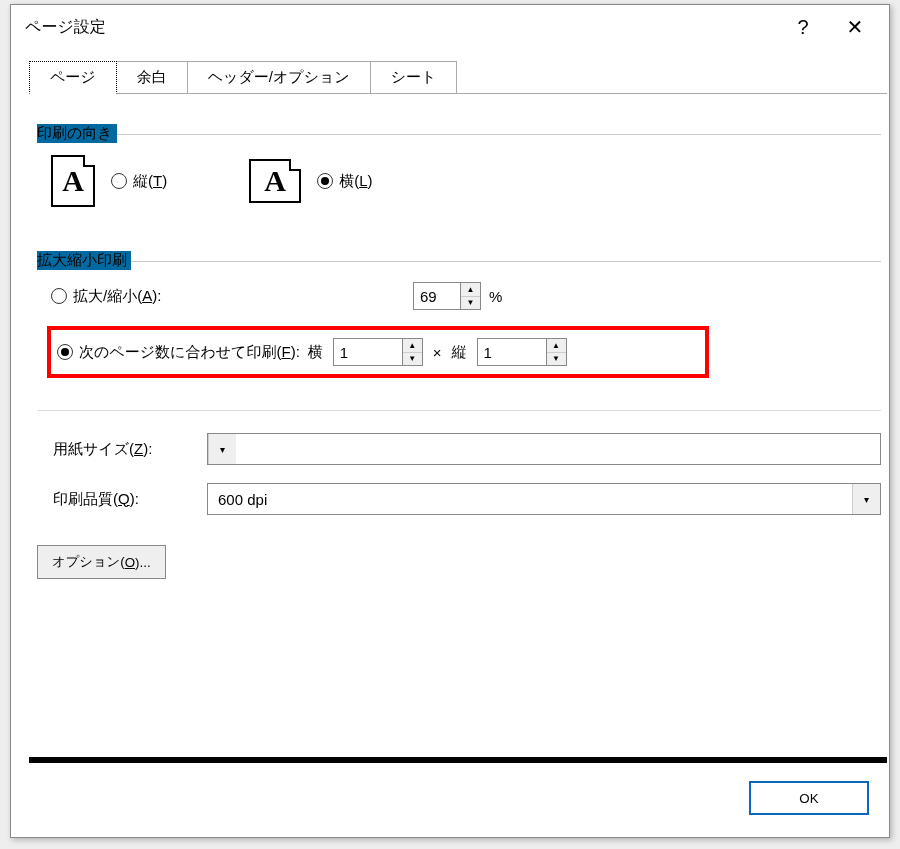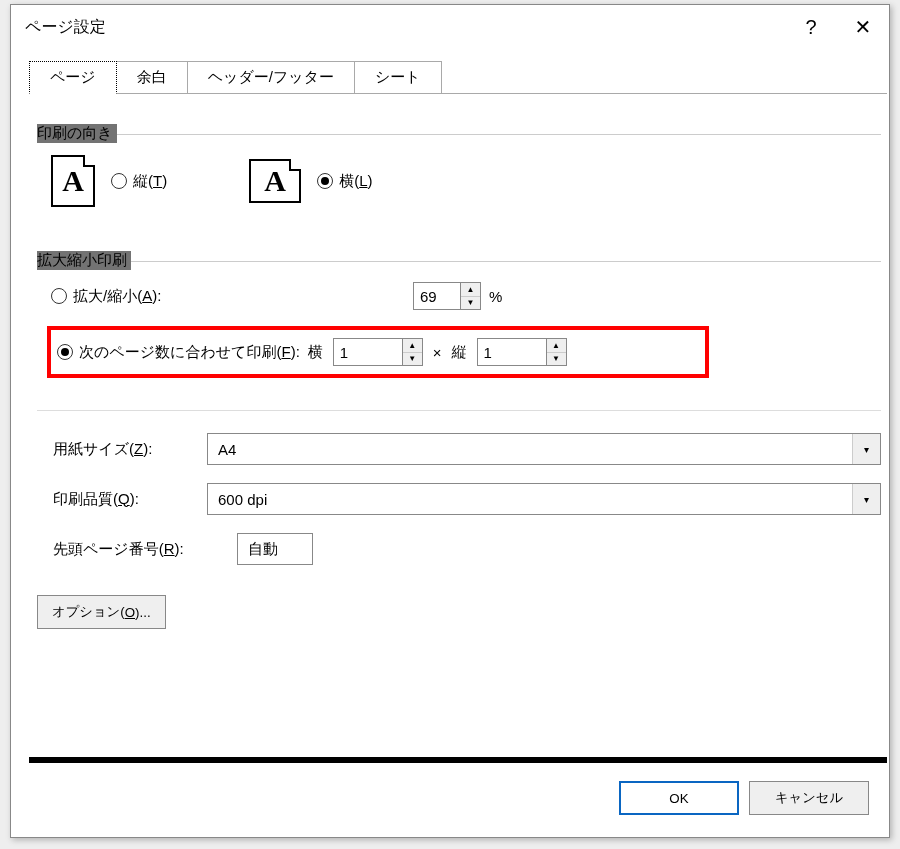--- a/index.html
+++ b/index.html
@@ -18,21 +18,21 @@
     left: 10px; top: 4px;
     width: 880px; height: 834px;
     background: #fff;
     border: 1px solid #888;
     box-shadow: 2px 2px 6px rgba(0,0,0,0.25);
     display: flex; flex-direction: column;
   }
   .titlebar {
     height: 44px;
     display: flex; align-items: center;
-    padding: 0 0 0 14px;
+    padding: 0 8px 0 14px;
     font-size: 16px;
   }
   .titlebar .title { flex: 1; }
   .titlebar .ctl {
     width: 52px; height: 40px;
     display: flex; align-items: center; justify-content: center;
     font-size: 20px;
   }
   .titlebar .ctl.close { font-size: 20px; }
   .body {
@@ -66,21 +66,21 @@
   .content {
     padding: 20px 6px 6px 8px;
     flex: 1;
   }
   
   .group {
     position: relative;
     margin-bottom: 10px;
   }
   .group-label {
-    background: #737373;
+    background: #0369a1;
     display: inline-block;
     position: relative;
     top: 10px;
     padding: 0 4px 0 0;
     z-index: 2;
   }
   .group-line {
     border-top: 1px solid #ccc;
     box-shadow: 0 1px 0 #fff;
     position: absolute;
@@ -221,21 +221,21 @@
   <div class="titlebar">
     <div class="title">ページ設定</div>
     <div class="ctl">?</div>
     <div class="ctl close">✕</div>
   </div>
 
   <div class="body">
     <div class="tabs">
       <div class="tab active">ページ</div>
       <div class="tab">余白</div>
-      <div class="tab">ヘッダー/フッター</div>
+      <div class="tab">ヘッダー/オプション</div>
       <div class="tab">シート</div>
     </div>
     <div class="tabline"></div>
 
     <div class="content">
 
       <div class="group">
         <span class="group-label">印刷の向き</span>
         <div class="group-line"></div>
         <div class="group-body">
@@ -314,52 +314,44 @@
         </div>
       </div>
 
       <hr class="hr-sep">
 
       <div class="form-row">
         <div class="label">
           <span>用紙サイズ(</span><span class="und">Z</span><span>):</span>
         </div>
         <div class="combo full">
-          <div class="val">A4</div>
           <div class="drop">▾</div>
         </div>
       </div>
 
       <div class="form-row">
         <div class="label">
           <span>印刷品質(</span><span class="und">Q</span><span>):</span>
         </div>
         <div class="combo full">
           <div class="val">600 dpi</div>
           <div class="drop">▾</div>
         </div>
       </div>
 
-      <div class="form-row" style="margin-top:8px;">
-        <div class="label" style="width:170px;">
-          <span>先頭ページ番号(</span><span class="und">R</span><span>):</span>
-        </div>
-        <div class="textbox">自動</div>
-      </div>
 
       <div class="options-row">
         <button class="btn">
           <span>オプション(</span>
             <span class="und">O</span>
             <span>)...</span>
         </button>
       </div>
 
     </div>
 
     <div class="footer">
       <div class="btnrow">
         <button class="btn primary">OK</button>
-        <button class="btn">キャンセル</button>
       </div>
     </div>
   </div>
 </div>
 
 </body></html>

